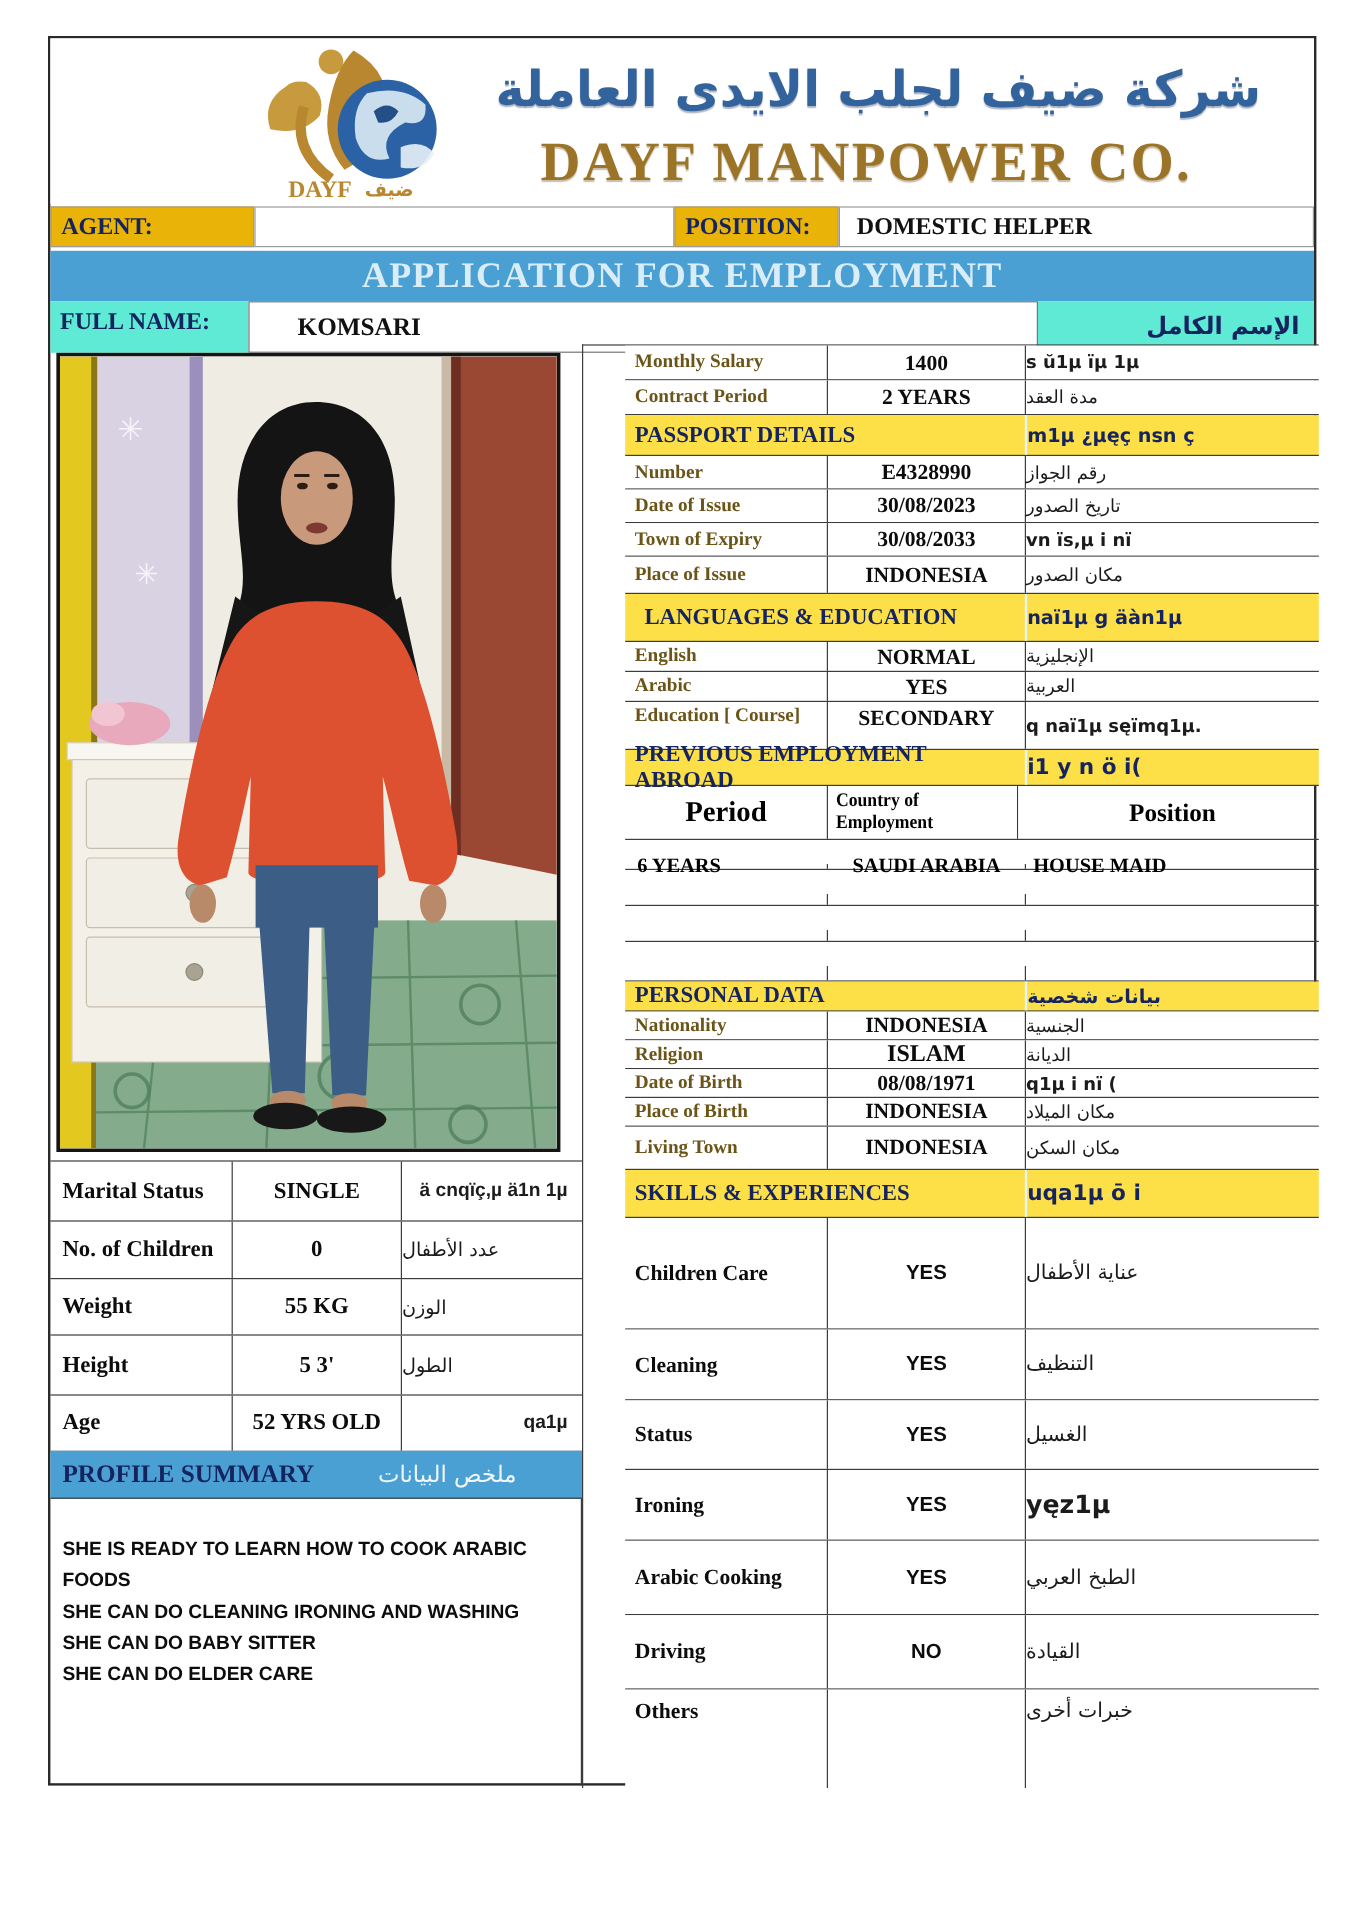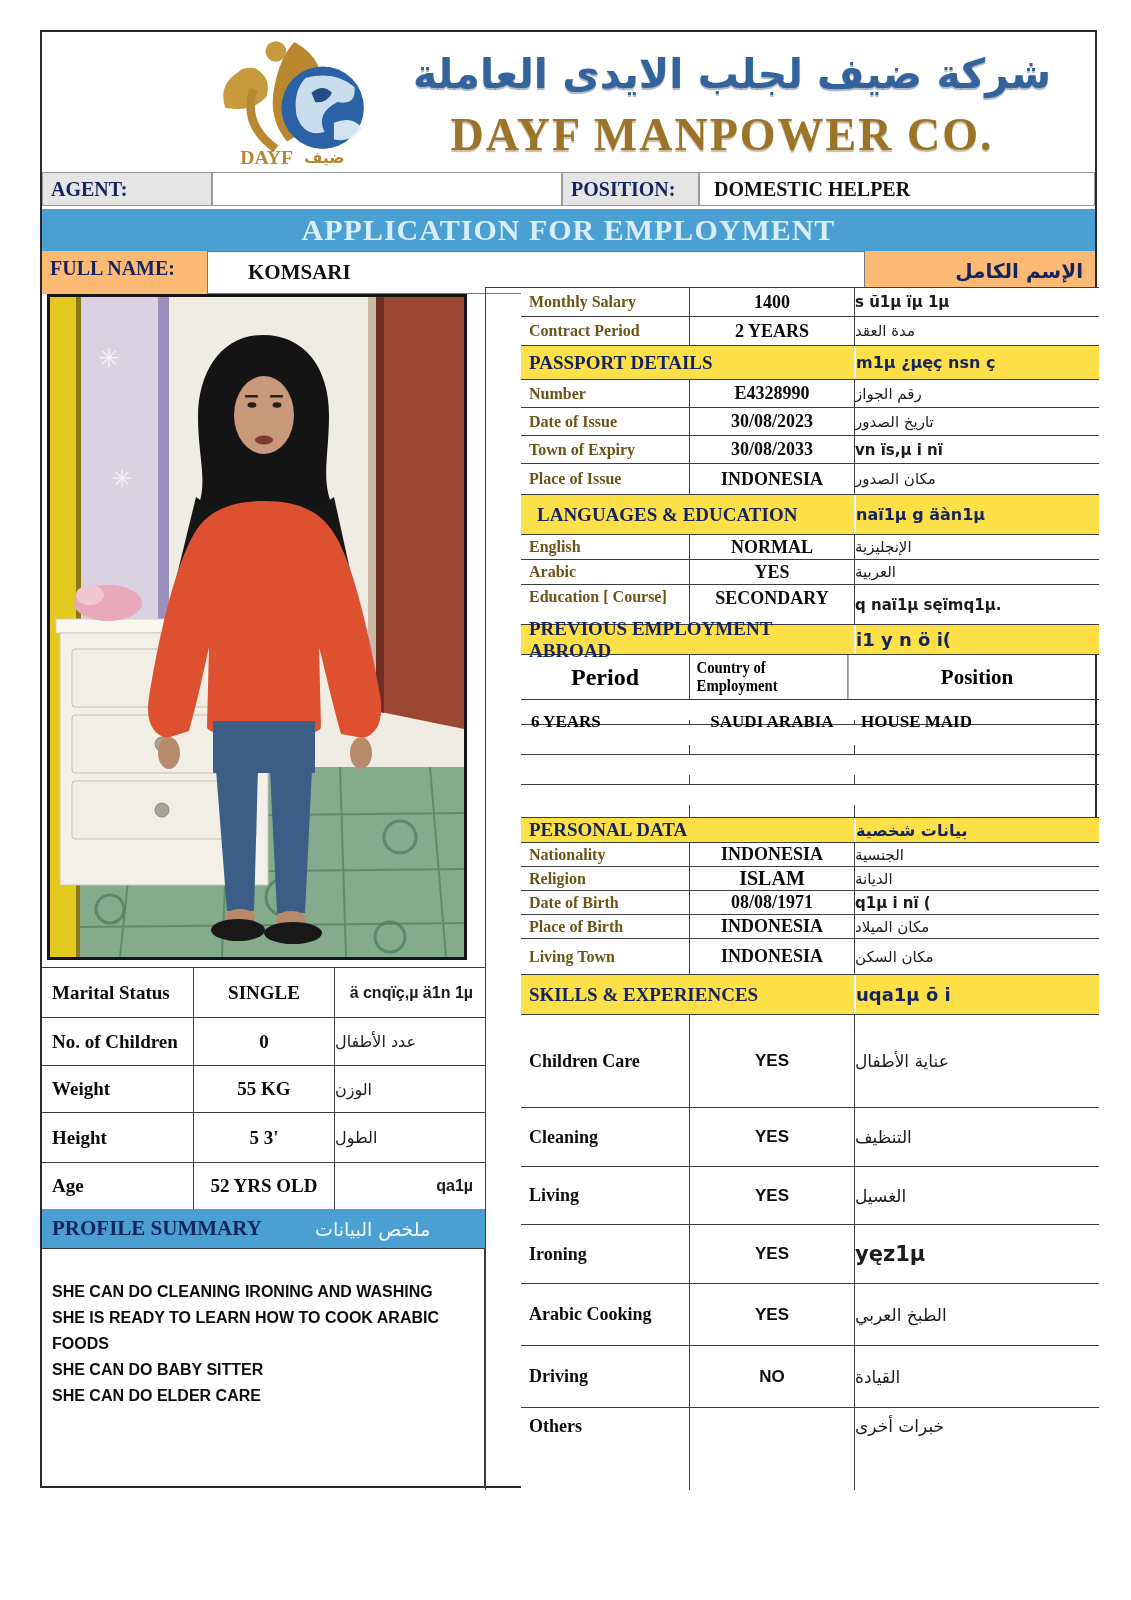--- a/index.html
+++ b/index.html
@@ -13,29 +13,29 @@
   .title-ar { position:absolute; left:350px; top:18px; width:680px; text-align:center;
               font-family:"DejaVu Sans", sans-serif; font-weight:bold; font-size:41px; color:#33639c;
               text-shadow:0 2px 1px rgba(20,40,80,.35); direction:rtl; }
   .title-en { position:absolute; left:330px; top:76px; width:700px; text-align:center;
               font-weight:bold; font-size:46px; color:#9c7427; letter-spacing:2px;
               text-shadow:0 2px 1px rgba(90,60,10,.35); }
 
   
   .agent-row { position:absolute; left:0; top:140px; width:100%; height:34px; display:flex; }
   .agent-row .c { height:100%; display:flex; align-items:center; border:1px solid #9a9a9a; }
-  .c-blue { background:#e5e5e5; color:#15245f; font-weight:bold; font-size:20px; padding-left:8px; }
+  .c-blue { background:#eab308; color:#15245f; font-weight:bold; font-size:20px; padding-left:8px; }
   .c-white { background:#fff; color:#111; font-weight:bold; font-size:20px; padding-left:14px; }
 
   
   .banner { position:absolute; left:0; top:177px; width:100%; height:42px; background:#4aa0d2;
             color:#d9edf8; font-weight:bold; font-size:30px; text-align:center; line-height:42px; letter-spacing:1px; }
 
   
-  .fullname-row { position:absolute; left:0; top:219px; width:100%; height:43px; background:#fdba74; display:flex; }
+  .fullname-row { position:absolute; left:0; top:219px; width:100%; height:43px; background:#5eead4; display:flex; }
   .fn-label { width:165px; color:#15245f; font-weight:bold; font-size:20px; padding:6px 0 0 8px; }
   .fn-box { width:658px; background:#fff; border:1px solid #777; display:flex; align-items:center;
             padding-left:40px; font-weight:bold; font-size:21px; color:#111; }
   .fn-ar { flex:1; text-align:right; padding:8px 12px 0 0; color:#15245f; font-weight:bold; font-size:20px;
            font-family:"DejaVu Sans", sans-serif; direction:rtl; }
 
   
   .photo { position:absolute; left:5px; top:262px; width:420px; height:666px; border:3px solid #151515; background:#efece4; }
 
   
@@ -216,22 +216,22 @@
       <div class="lv">52 YRS OLD</div>
       <div class="la garb">qa1µ</div>
     </div>
   </div>
 
   <div class="psum-hdr">
     <div class="en">PROFILE SUMMARY</div>
     <div class="ar">ملخص البيانات</div>
   </div>
   <div class="psum-body">
+    <div>SHE IS READY TO LEARN HOW TO COOK ARABIC FOODS</div>
     <div>SHE CAN DO CLEANING IRONING AND WASHING</div>
-    <div>SHE IS READY TO LEARN HOW TO COOK ARABIC FOODS</div>
     <div>SHE CAN DO BABY SITTER</div>
     <div>SHE CAN DO ELDER CARE</div>
   </div>
 
   <div class="rpanel">
 
     <div class="rr" style="height:29px">
       <div class="rl">Monthly Salary</div>
       <div class="rv">1400</div>
       <div class="ra garb">s ŭ1µ ïµ 1µ</div>
@@ -367,21 +367,21 @@
       <div class="rl blk">Children Care</div>
       <div class="rv sans">YES</div>
       <div class="ra" style="font-size:17px">عناية الأطفال</div>
     </div>
     <div class="rr" style="height:59px">
       <div class="rl blk">Cleaning</div>
       <div class="rv sans">YES</div>
       <div class="ra" style="font-size:17px">التنظيف</div>
     </div>
     <div class="rr" style="height:58px">
-      <div class="rl blk">Living</div>
+      <div class="rl blk">Status</div>
       <div class="rv sans">YES</div>
       <div class="ra" style="font-size:17px">الغسيل</div>
     </div>
     <div class="rr" style="height:59px">
       <div class="rl blk">Ironing</div>
       <div class="rv sans">YES</div>
       <div class="ra garb" style="font-size:21px">yęz1µ</div>
     </div>
     <div class="rr" style="height:62px">
       <div class="rl blk">Arabic Cooking</div>

